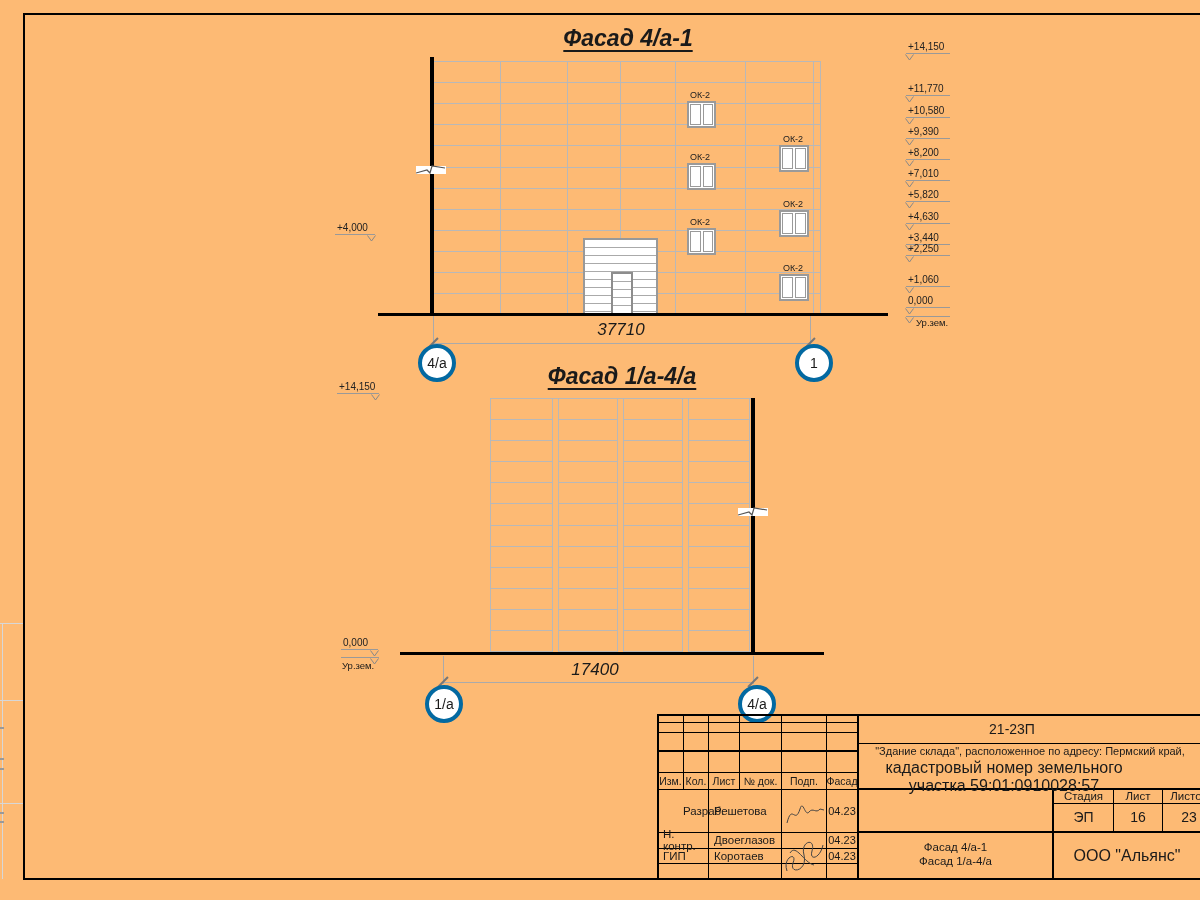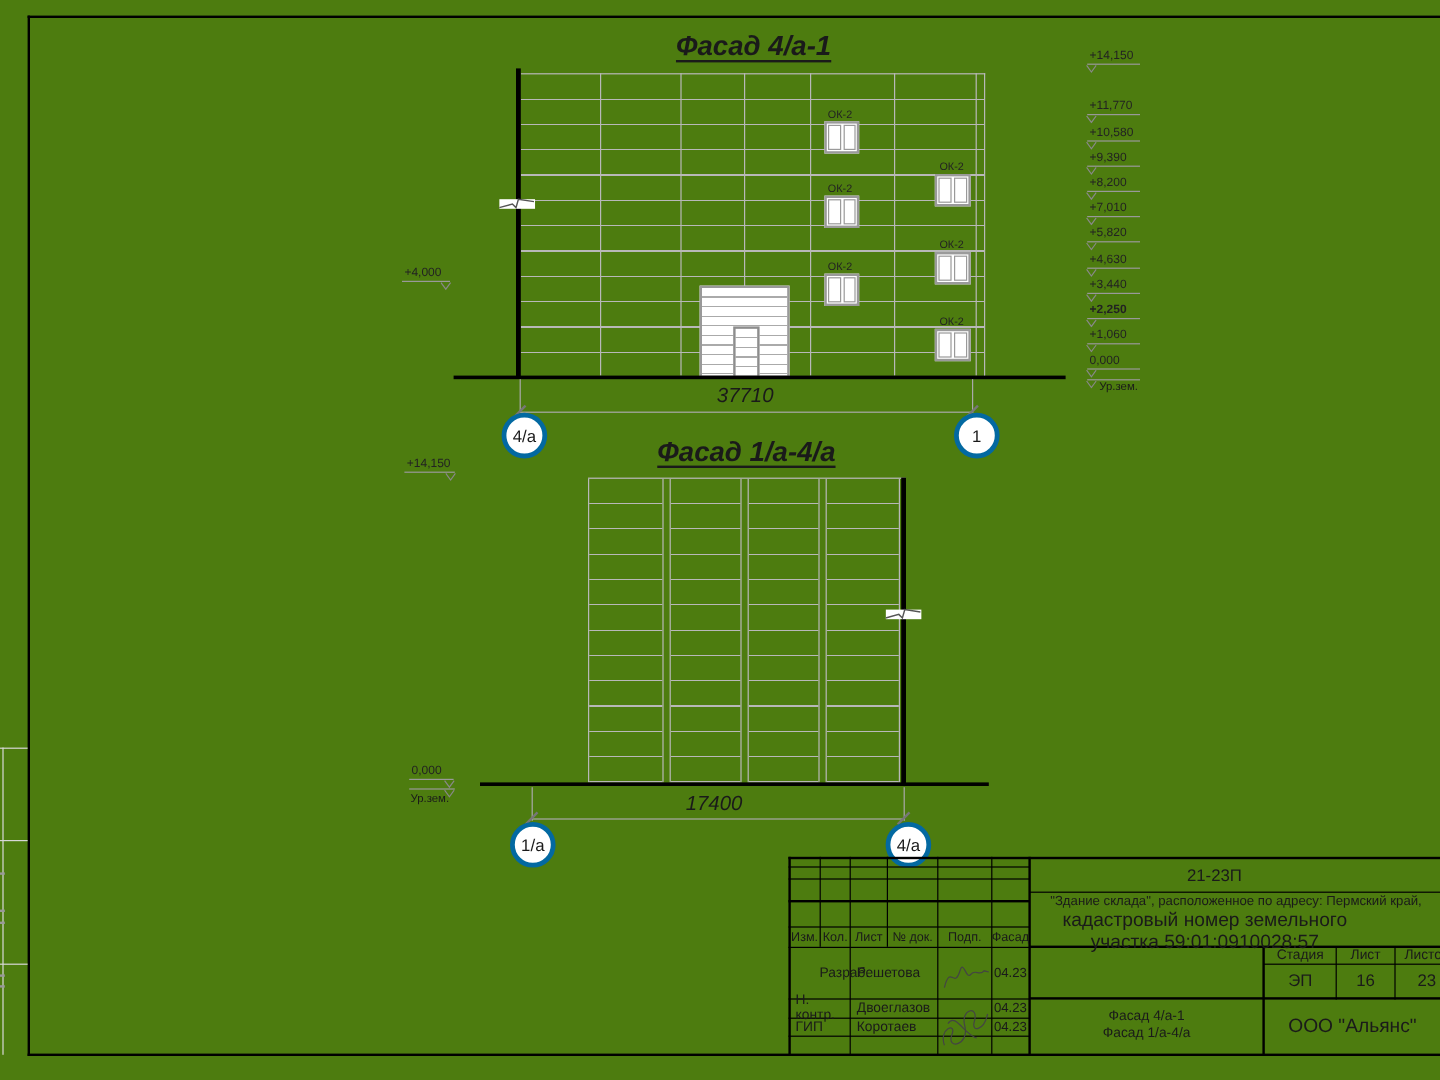--- a/index.html
+++ b/index.html
@@ -1,16 +1,16 @@
 <!DOCTYPE html>
 <html><head>
 <meta charset="utf-8">
 <style>
   html,body{margin:0;padding:0;background:#fff;}
-  #sheet{position:relative;width:1200px;height:900px;background:#4d7c0f;overflow:hidden;
+  #sheet{position:relative;width:1200px;height:900px;background:#fdba74;overflow:hidden;
          font-family:"Liberation Sans","DejaVu Sans",sans-serif;color:#1a1a1a;}
   .h{position:absolute;background:#b8b8b8;height:1px;}
   .v{position:absolute;background:#b8b8b8;width:1px;}
   .hk{position:absolute;background:#000;}
   .vk{position:absolute;background:#000;}
   .tbl{position:absolute;background:#000;}
   .t{position:absolute;white-space:nowrap;}
   .cell{position:absolute;display:flex;align-items:center;justify-content:center;text-align:center;}
   .cellL{position:absolute;display:flex;align-items:center;justify-content:flex-start;padding-left:3px;box-sizing:border-box;}
   .ftitle{position:absolute;width:220px;text-align:center;font-size:23px;font-style:italic;font-weight:bold;
@@ -153,21 +153,21 @@
       <svg width="9" height="7" viewBox="0 0 9 7">
         <path d="M0.5 0.5 L4.5 6 L8.5 0.5" stroke="#888" fill="none"></path>
       </svg>
     </div>
   <div class="lvl tl" style="left:906px;top:232px;width:44px;">
       <span class="txt">+3,440</span>
       <svg width="9" height="7" viewBox="0 0 9 7">
         <path d="M0.5 0.5 L4.5 6 L8.5 0.5" stroke="#888" fill="none"></path>
       </svg>
     </div>
-  <div class="lvl tl" style="left:906px;top:253px;width:44px;font-weight:bold;">
+  <div class="lvl tl" style="left:906px;top:243px;width:44px;">
       <span class="txt">+2,250</span>
       <svg width="9" height="7" viewBox="0 0 9 7">
         <path d="M0.5 0.5 L4.5 6 L8.5 0.5" stroke="#888" fill="none"></path>
       </svg>
     </div>
   <div class="lvl tl" style="left:906px;top:274px;width:44px;">
       <span class="txt">+1,060</span>
       <svg width="9" height="7" viewBox="0 0 9 7">
         <path d="M0.5 0.5 L4.5 6 L8.5 0.5" stroke="#888" fill="none"></path>
       </svg>

